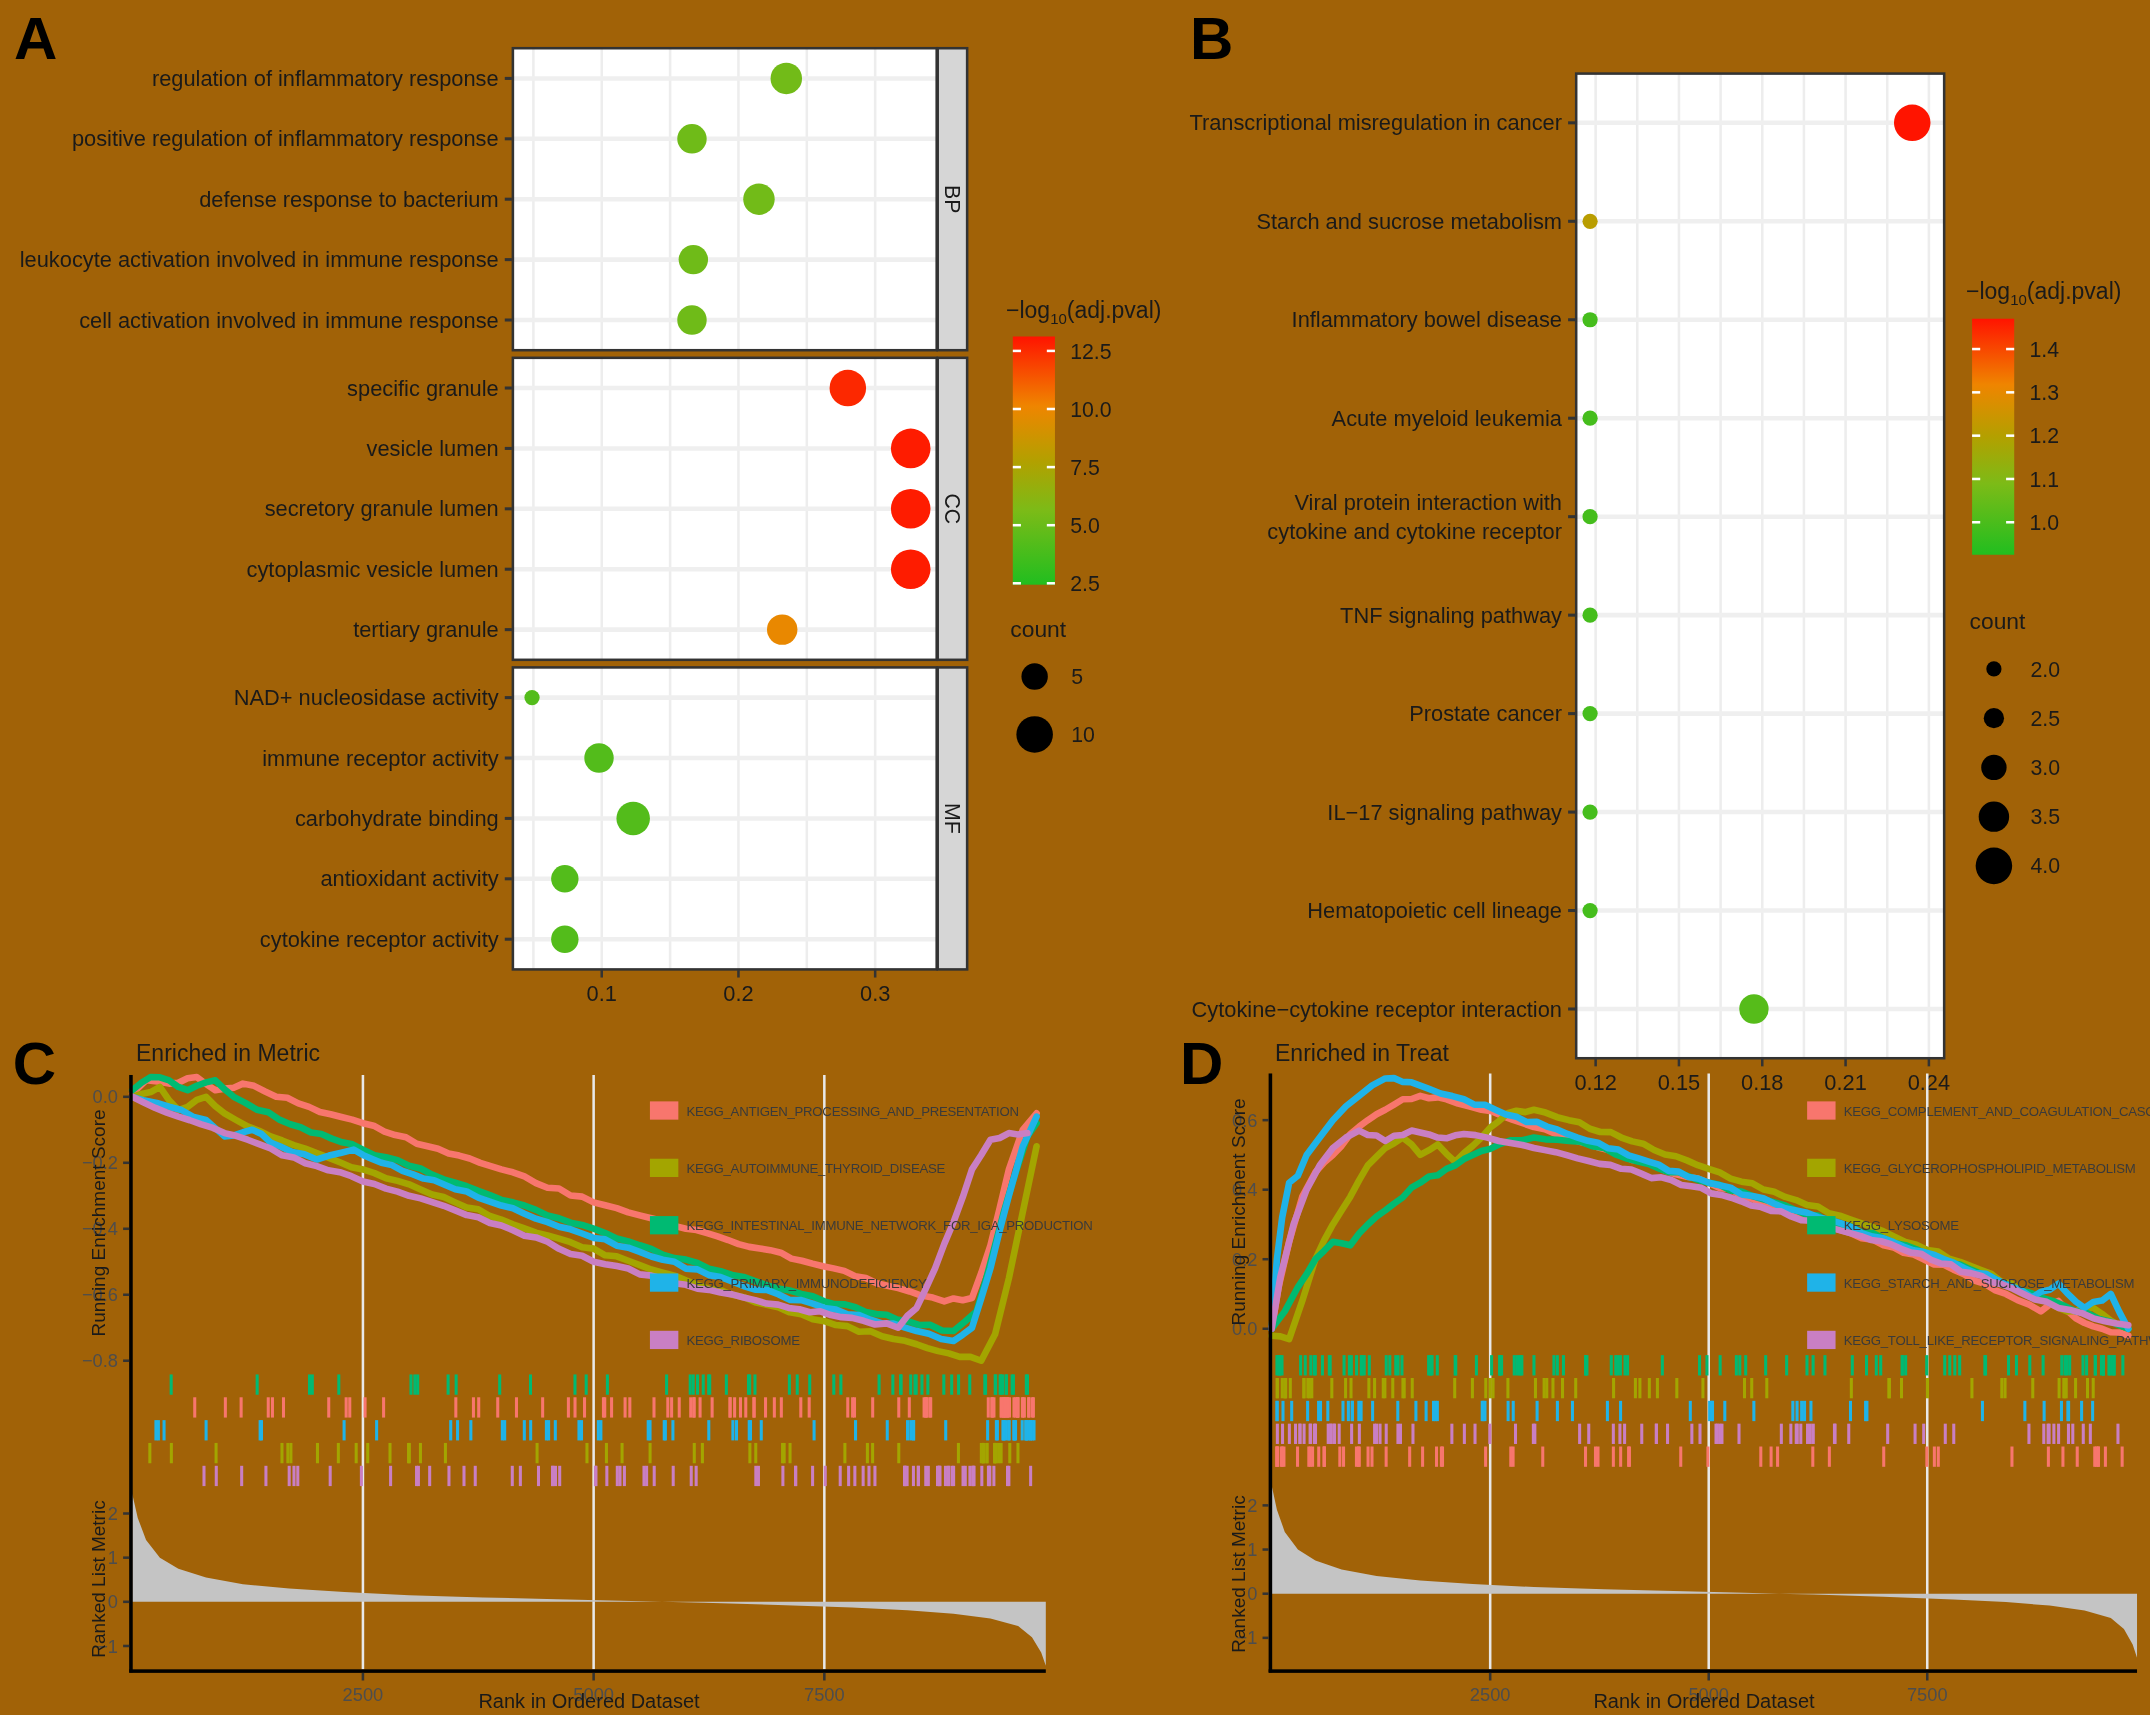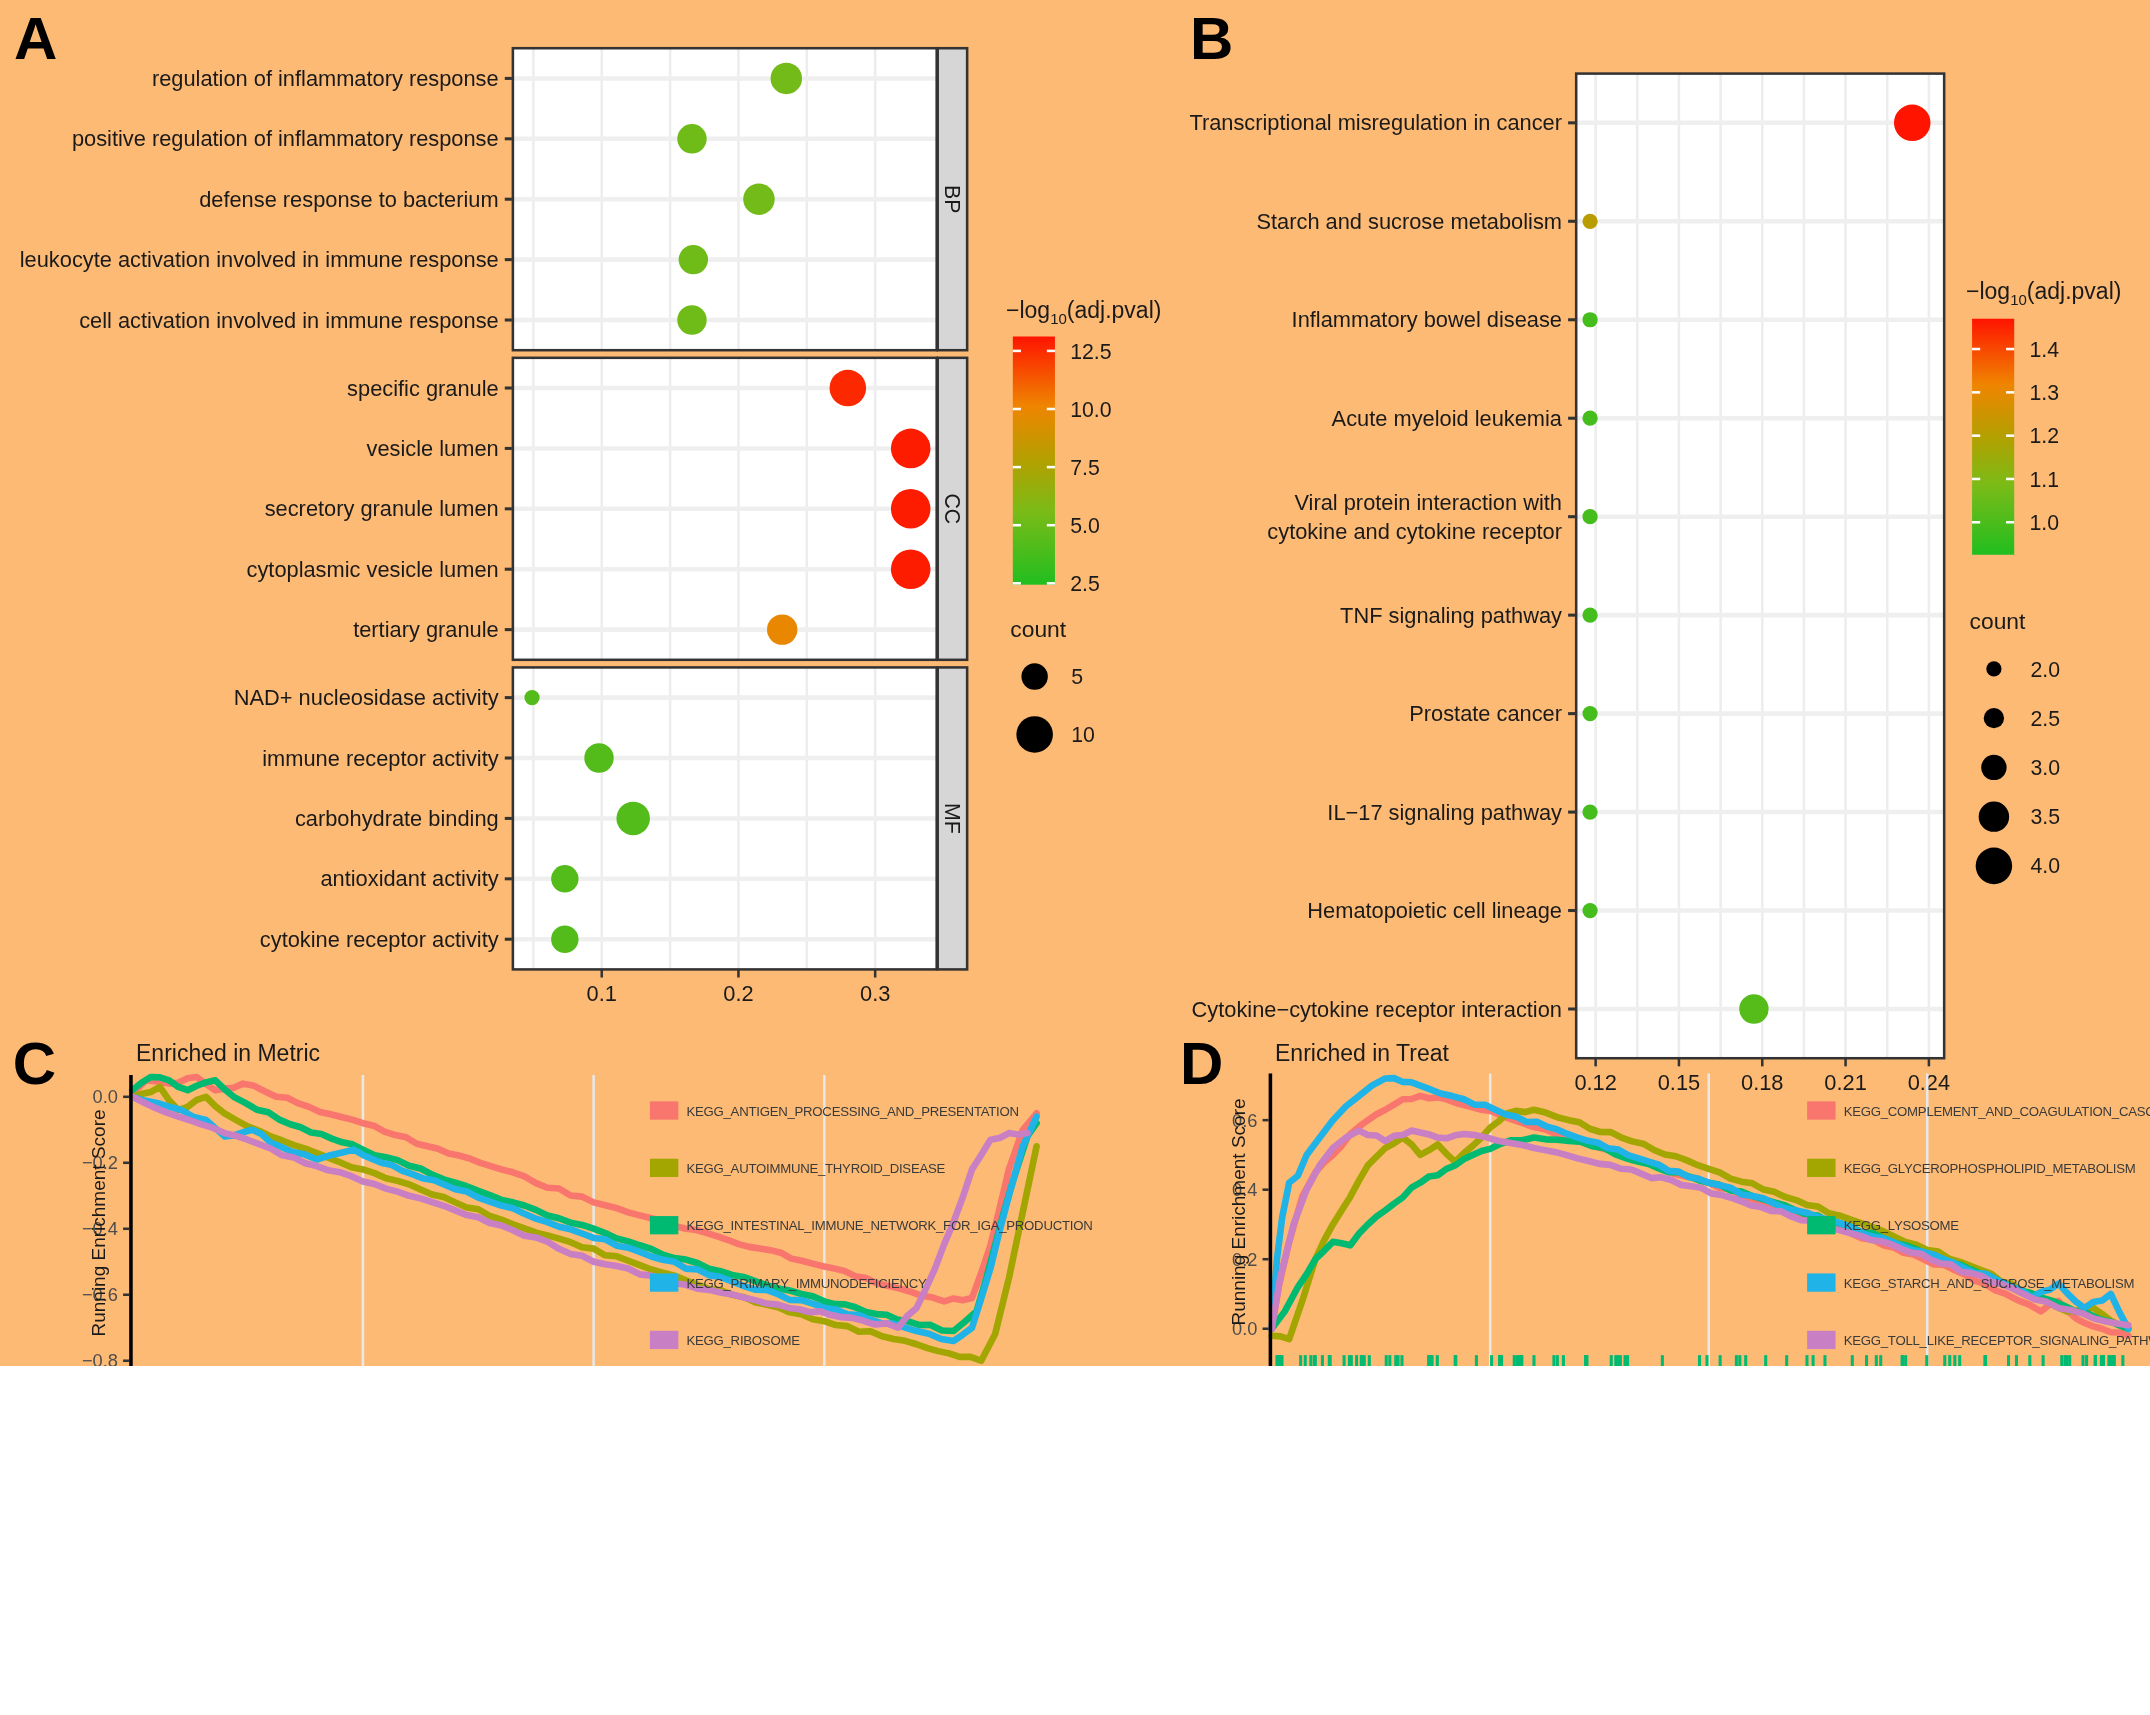--- a/index.html
+++ b/index.html
@@ -1,17 +1,17 @@
 <!DOCTYPE html>
 <html style="font-size:8px"><head>
 <meta charset="utf-8">
 <style>
   html,body{margin:0;padding:0;background:#fff;}
   body{width:2151px;height:1715px;position:relative;font-family:"Liberation Sans",sans-serif;}
-  #stage{position:absolute;left:0;top:0;width:2151px;height:1366px;background:#fdba74;overflow:hidden;}
+  #stage{position:absolute;left:0;top:0;width:2151px;height:1715px;background:#a16207;overflow:hidden;}
   #gfx{position:absolute;left:0;top:0;}
   .abs{position:absolute;white-space:nowrap;}
   .panel-letter{font-size:60px;font-weight:700;color:#000;line-height:1;}
   .gsea-title{font-size:23px;color:#1a1a1a;}
   .legend-title{font-size:23px;color:#1a1a1a;}
   .legend-title sub{font-size:15px;}
   .rot{transform:translate(-50%,-50%) rotate(-90deg);}
   .ctr{transform:translate(-50%,-50%);}
   .axis-label{font-size:20px;color:#1a1a1a;}
 </style>

